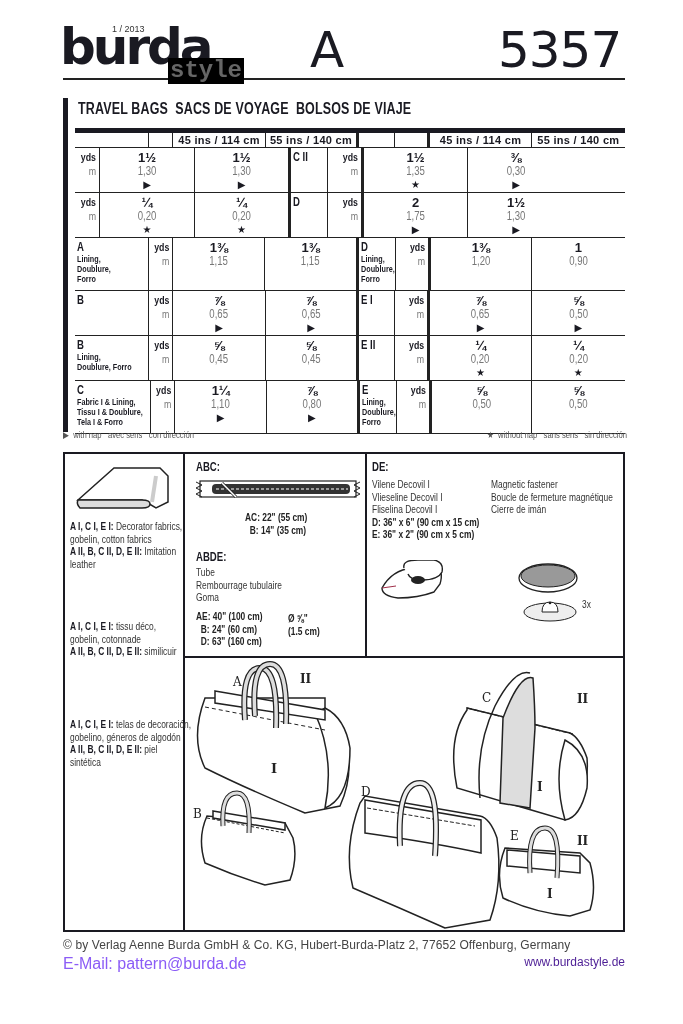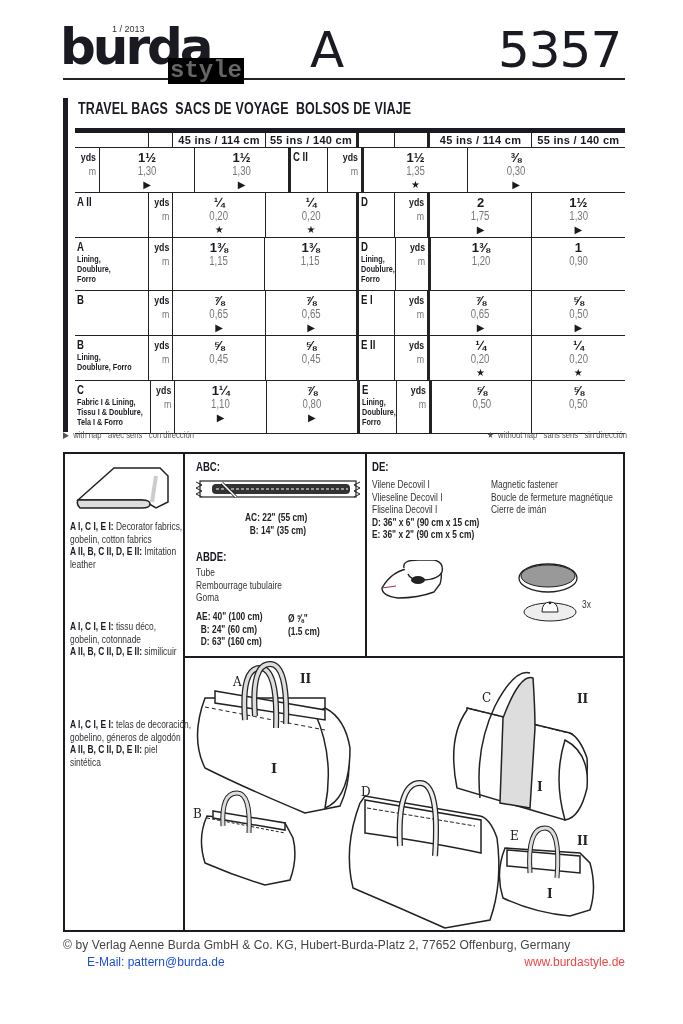--- a/index.html
+++ b/index.html
@@ -38,22 +38,22 @@
   #nap-without { left:487px; top:430px; font-size:9px; color:#555; transform:scaleX(0.85); transform-origin:left top; white-space:nowrap; }
   
   #notions-box { left:63px; top:452px; width:562px; height:480px; border:2px solid #1a1a22; box-sizing:border-box; }
   #div-left { left:183px; top:452px; width:2px; height:480px; background:#1a1a22; }
   #div-mid { left:365px; top:452px; width:2px; height:205px; background:#1a1a22; }
   #div-h { left:183px; top:656px; width:442px; height:2px; background:#1a1a22; }
   .ntxt { font-size:10.5px; line-height:12.5px; transform:scaleX(0.8); transform-origin:left top; white-space:nowrap; color:#333; }
   .ntxt b { color:#1a1a22; }
   .nhead { font-size:12px; font-weight:bold; transform:scaleX(0.8); transform-origin:left top; }
   #footer1 { left:63px; top:938px; font-size:12px; color:#444; white-space:nowrap; letter-spacing:0.1px;}
-  #footer2 { left:63px; top:955px; font-size:12px; color:#1d4ed8;margin-left:24px; }
-  #footer3 { right:58px; top:955px; font-size:12px; color:#ef4444;margin-left:28px; }
+  #footer2 { left:63px; top:955px; font-size:16px; color:#8b5cf6; }
+  #footer3 { right:58px; top:955px; font-size:12px; color:#4c1d95;margin-left:28px; }
 </style>
 </head>
 <body>
 
 <div id="logo" class="abs">burda</div>
 <div id="issue" class="abs">1 / 2013</div>
 <div id="header-line" class="abs"></div>
 <div id="logo-style" class="abs">style</div>
 <div id="letter" class="abs">A</div>
 <div id="pattern-no" class="abs">5357</div>
@@ -100,23 +100,20 @@
           <span class="v-m">1,35</span>
           <span class="v-sym">★</span>
         </div>
         <div class="cell c-val4">
           <span class="v-yd">⅜</span>
           <span class="v-m">0,30</span>
           <span class="v-sym">▶</span>
         </div>
       </div>
       <div class="row" style="height: 44px;">
-        <div class="cell c-view">
-          <span class="vname">A II</span>
-        </div>
         <div class="cell c-unit">
           <span class="unit-y">yds</span>
           <span class="unit-m">m</span>
         </div>
         <div class="cell c-val">
           <span class="v-yd">¼</span>
           <span class="v-m">0,20</span>
           <span class="v-sym">★</span>
         </div>
         <div class="cell c-val2">

